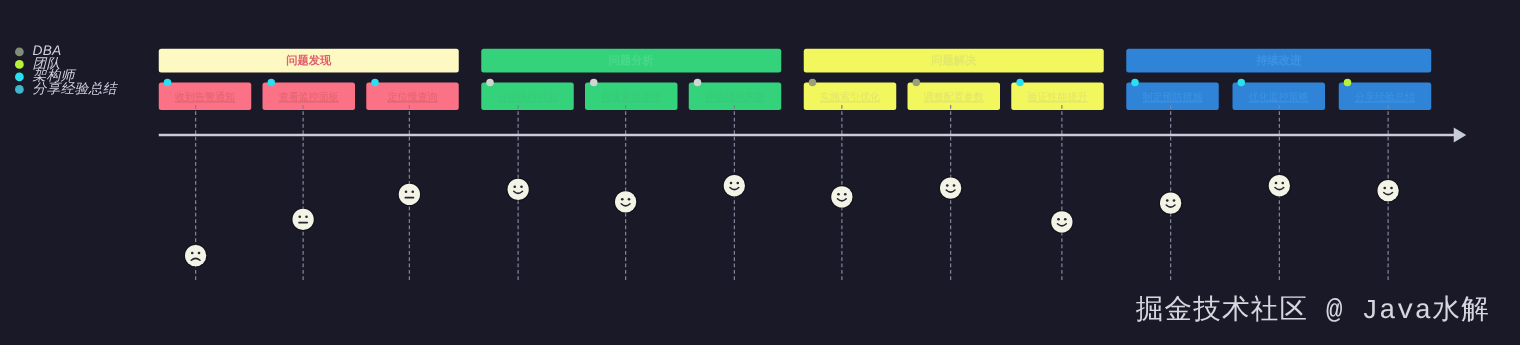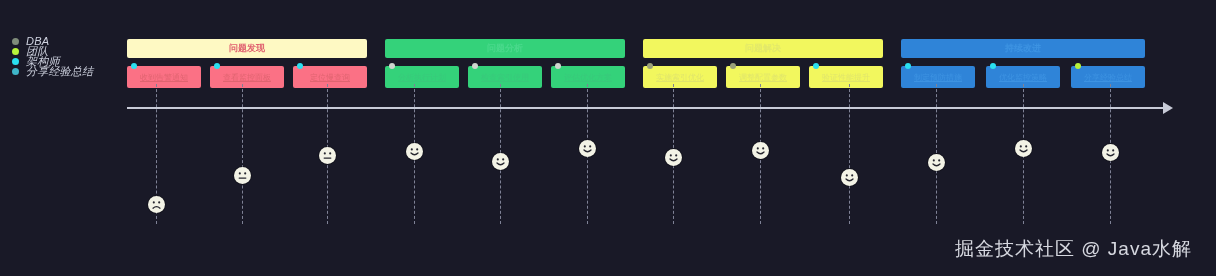--- a/index.html
+++ b/index.html
@@ -141,23 +141,24 @@
     box-shadow: 0 0 0 1px rgba(0,0,0,0.25);
   }
   .face svg { display: block; }
 
   
   #watermark {
     position: absolute;
     right: 24px;
     bottom: 14px;
     color: #e6e8ef;
-    font-size: 19px;
+    font-size: 22px;
     letter-spacing: 1px;
     opacity: 0.92;
+    font-family: Liberation Mono, monospace;
   }
 </style>
 </head>
 <body>
 
 <div id="canvas">
 
   <div id="legend">
       <div class="legend-row">
         <span class="legend-dot" style="background: rgb(127, 140, 122);"></span>

